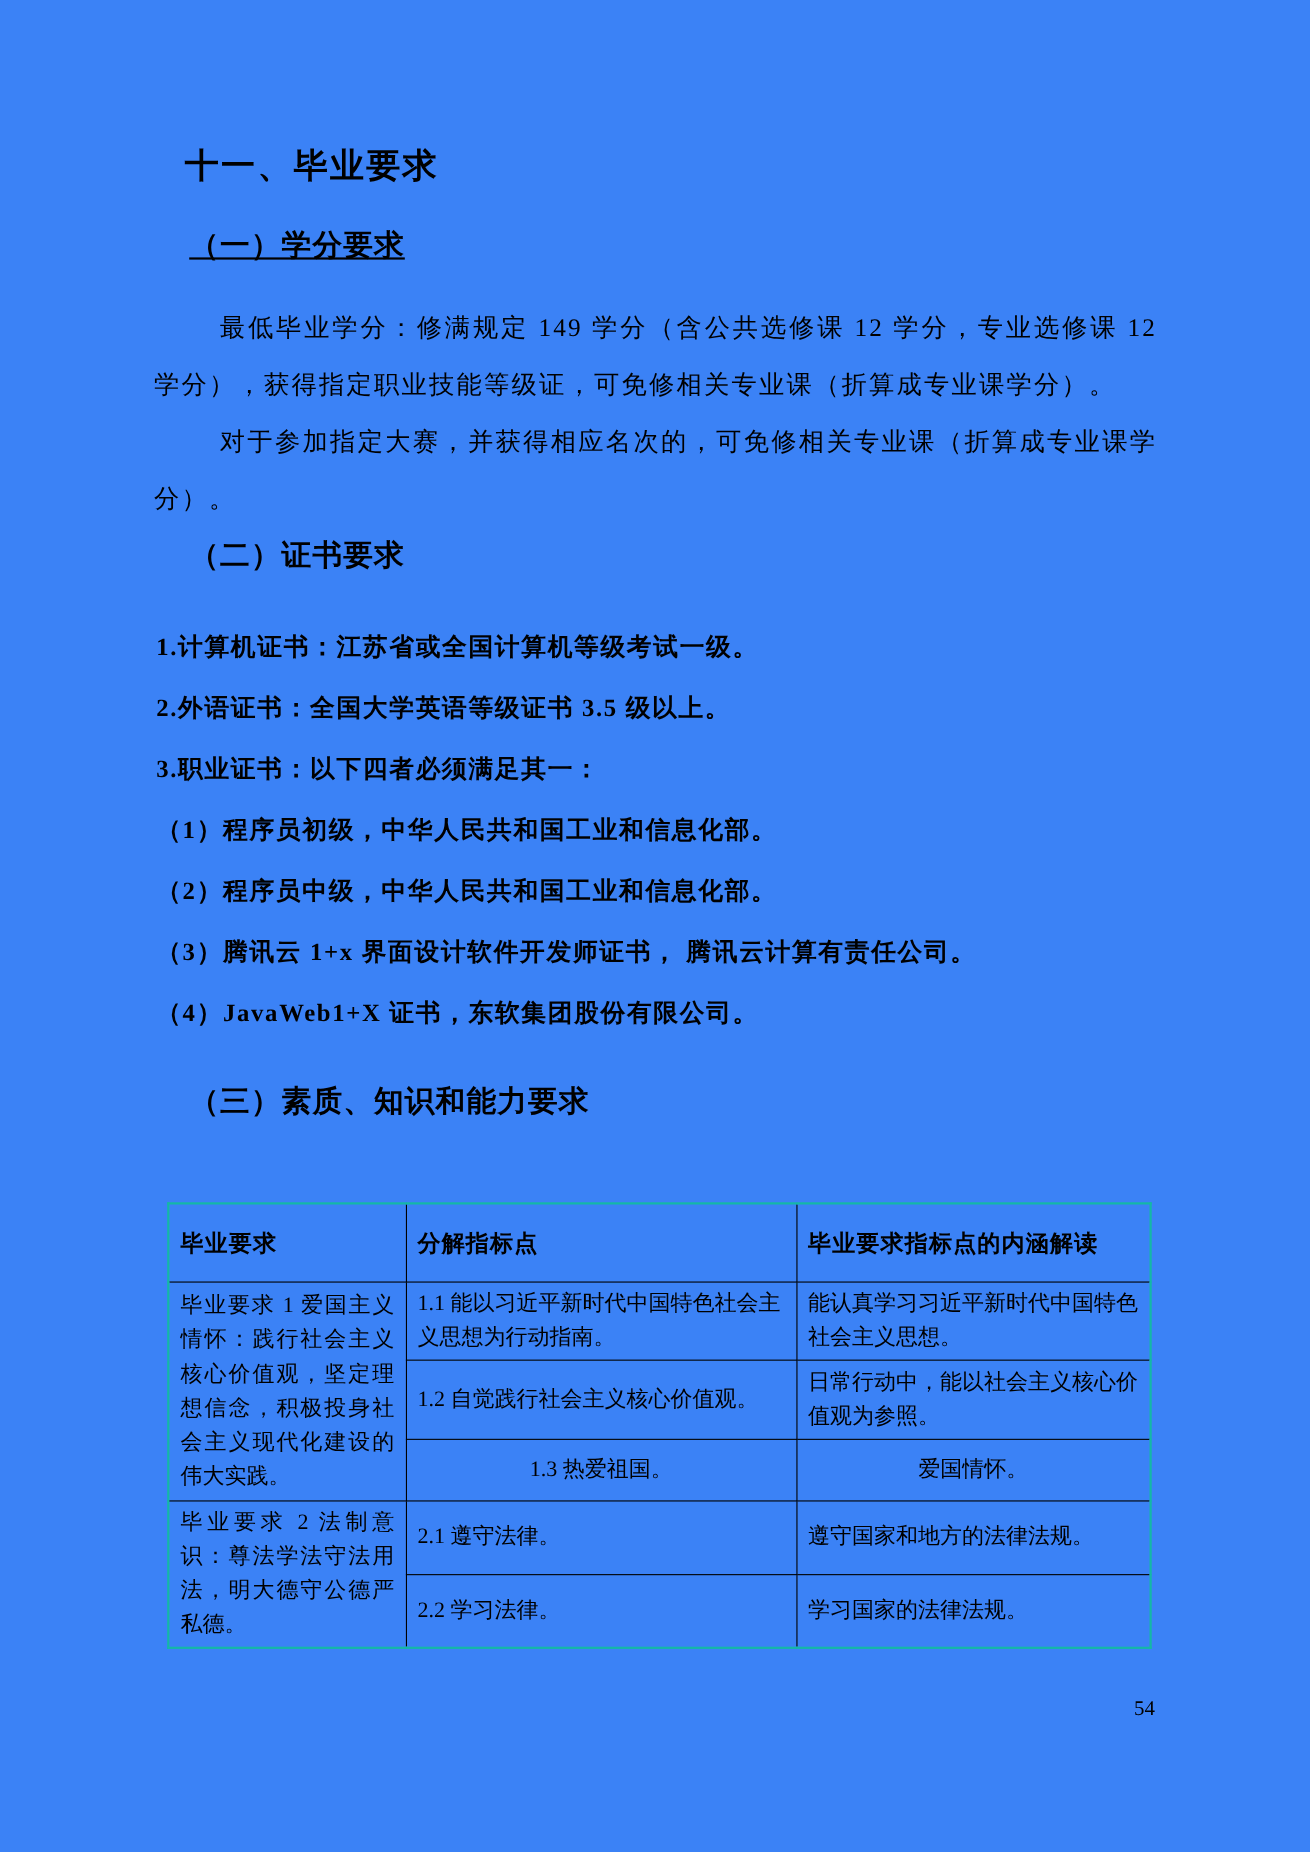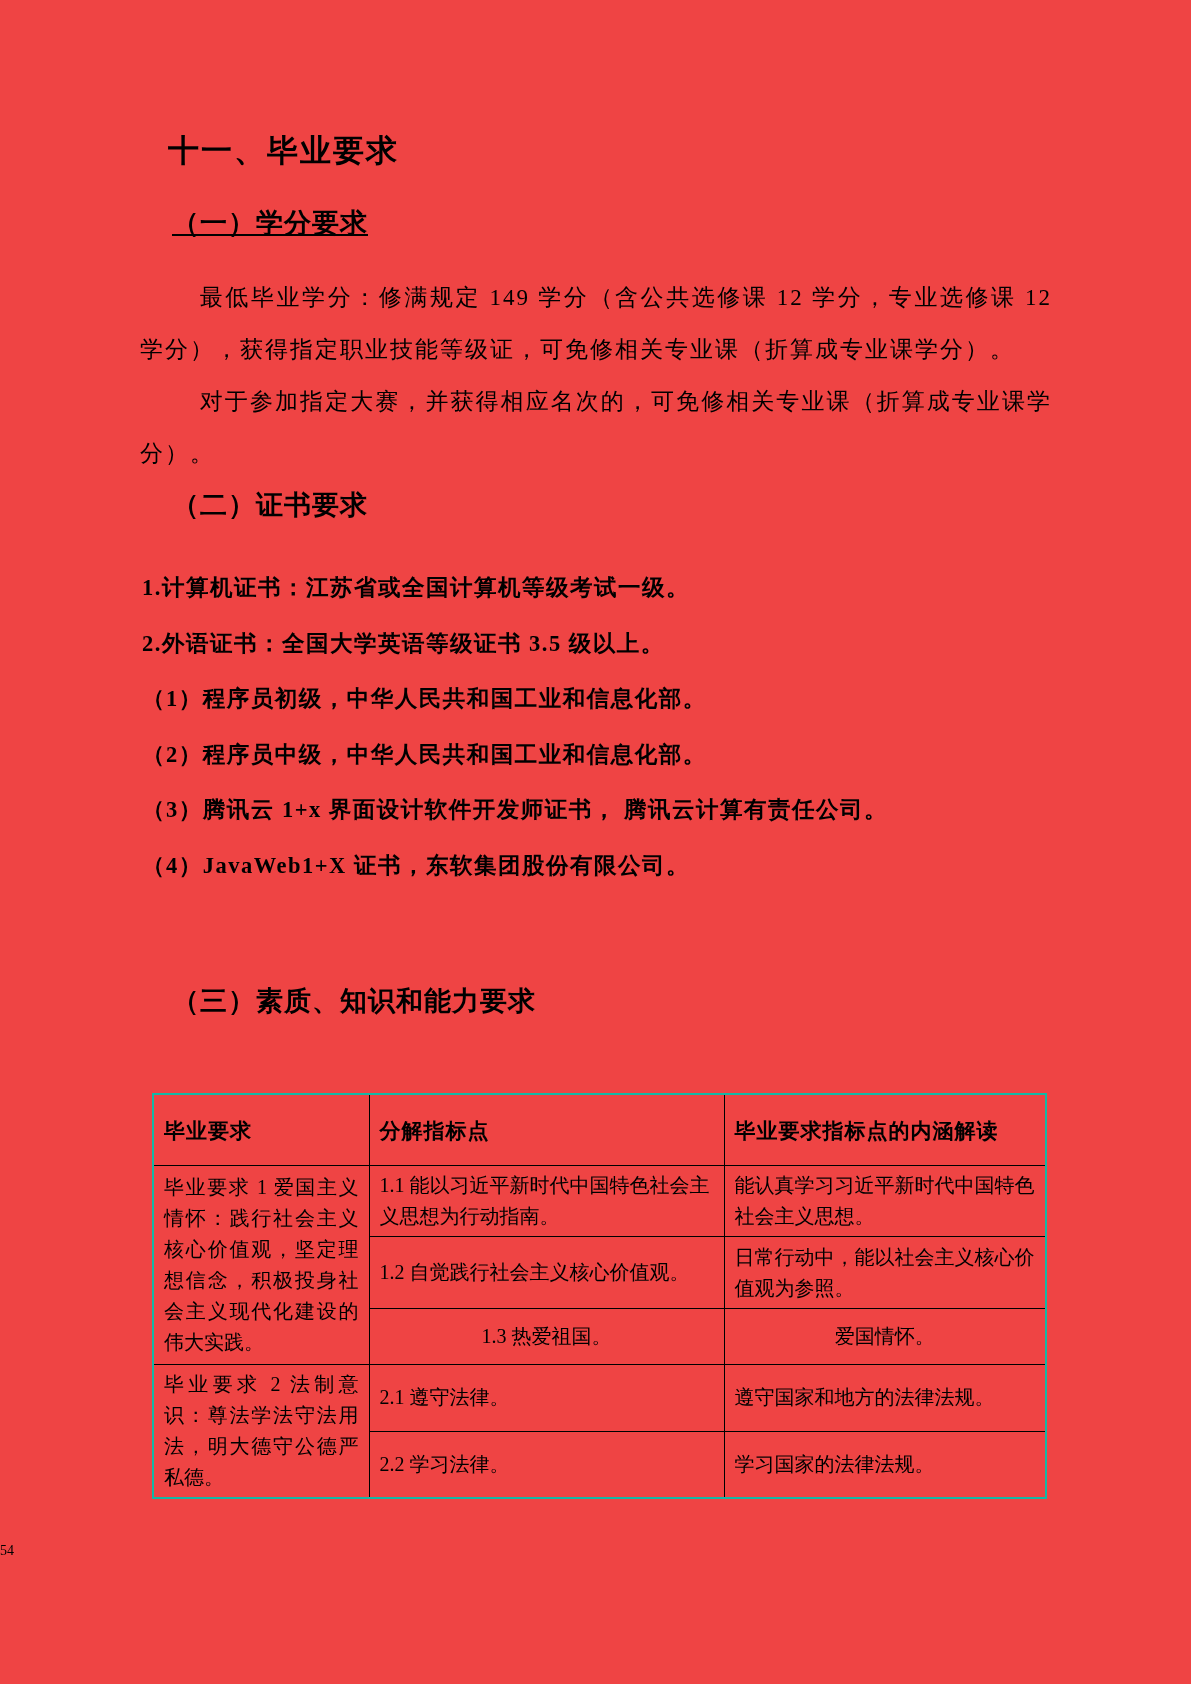--- a/index.html
+++ b/index.html
@@ -1,20 +1,20 @@
 <!DOCTYPE html>
 <html><head>
 <meta charset="utf-8">
 <style>
   html,body { margin:0; padding:0; background:#888; }
   .page {
     position:relative;
     width:1191px; height:1684px;
     margin:0 auto;
-    background:#ef4444;
+    background:#3b82f6;
     color:#000;
     font-family:"Liberation Serif","DejaVu Serif",serif;
     overflow:hidden;
   }
   .abs { position:absolute; }
 
   .h1 {
     left:168px; top:130px; width:900px;
     font-family:"Liberation Sans","DejaVu Sans",sans-serif;
     font-weight:bold; font-size:31px; letter-spacing:2px;
@@ -64,21 +64,21 @@
   .col-ind   { width:355px; }
   .col-inter { width:322px; }
   .req-cell  { vertical-align:top; text-align:justify; padding-top:8px; }
   .r-tall2 { height:70px; }
   .r-tall2b{ height:72px; }
   .r-one   { height:56px;text-align:center; }
   .r-law   { height:60px;padding-left:44px; }
 
   .page-number {
     left:0; top:1543px; width:1050px;
-    text-align:left; font-size:14px;
+    text-align:right; font-size:19px;
   }
   b { font-weight:normal; }
 </style>
 </head>
 <body>
 
 <div class="page">
 
   <div class="abs h1">十一、毕业要求</div>
 
@@ -87,20 +87,21 @@
   <div class="abs para-block bodytext">
     <p class="para"><span>最低毕业学分：修满规定 </span><b>149</b><span> 学分（含公共选修课 12 学分，专业选修课 12 学分），获得指定职业技能等级证，可免修相关专业课（折算成专业课学分）。</span></p>
     <p class="para">对于参加指定大赛，并获得相应名次的，可免修相关专业课（折算成专业课学分）。</p>
   </div>
 
   <div class="abs h2 h2b">（二）证书要求</div>
 
   <div class="abs cert-list">
     <div class="cert-item">1.计算机证书：江苏省或全国计算机等级考试一级。</div>
     <div class="cert-item">2.外语证书：全国大学英语等级证书 3.5 级以上。</div>
+    <div class="cert-item">3.职业证书：以下四者必须满足其一：</div>
     <div class="cert-item">（1）程序员初级，中华人民共和国工业和信息化部。</div>
     <div class="cert-item">（2）程序员中级，中华人民共和国工业和信息化部。</div>
     <div class="cert-item">（3）腾讯云 1+x 界面设计软件开发师证书，  腾讯云计算有责任公司。</div>
     <div class="cert-item">（4）JavaWeb1+X 证书，东软集团股份有限公司。</div>
   </div>
 
   <div class="abs h2 h2c">（三）素质、知识和能力要求</div>
 
   <table class="abs req-table">
     <colgroup>

